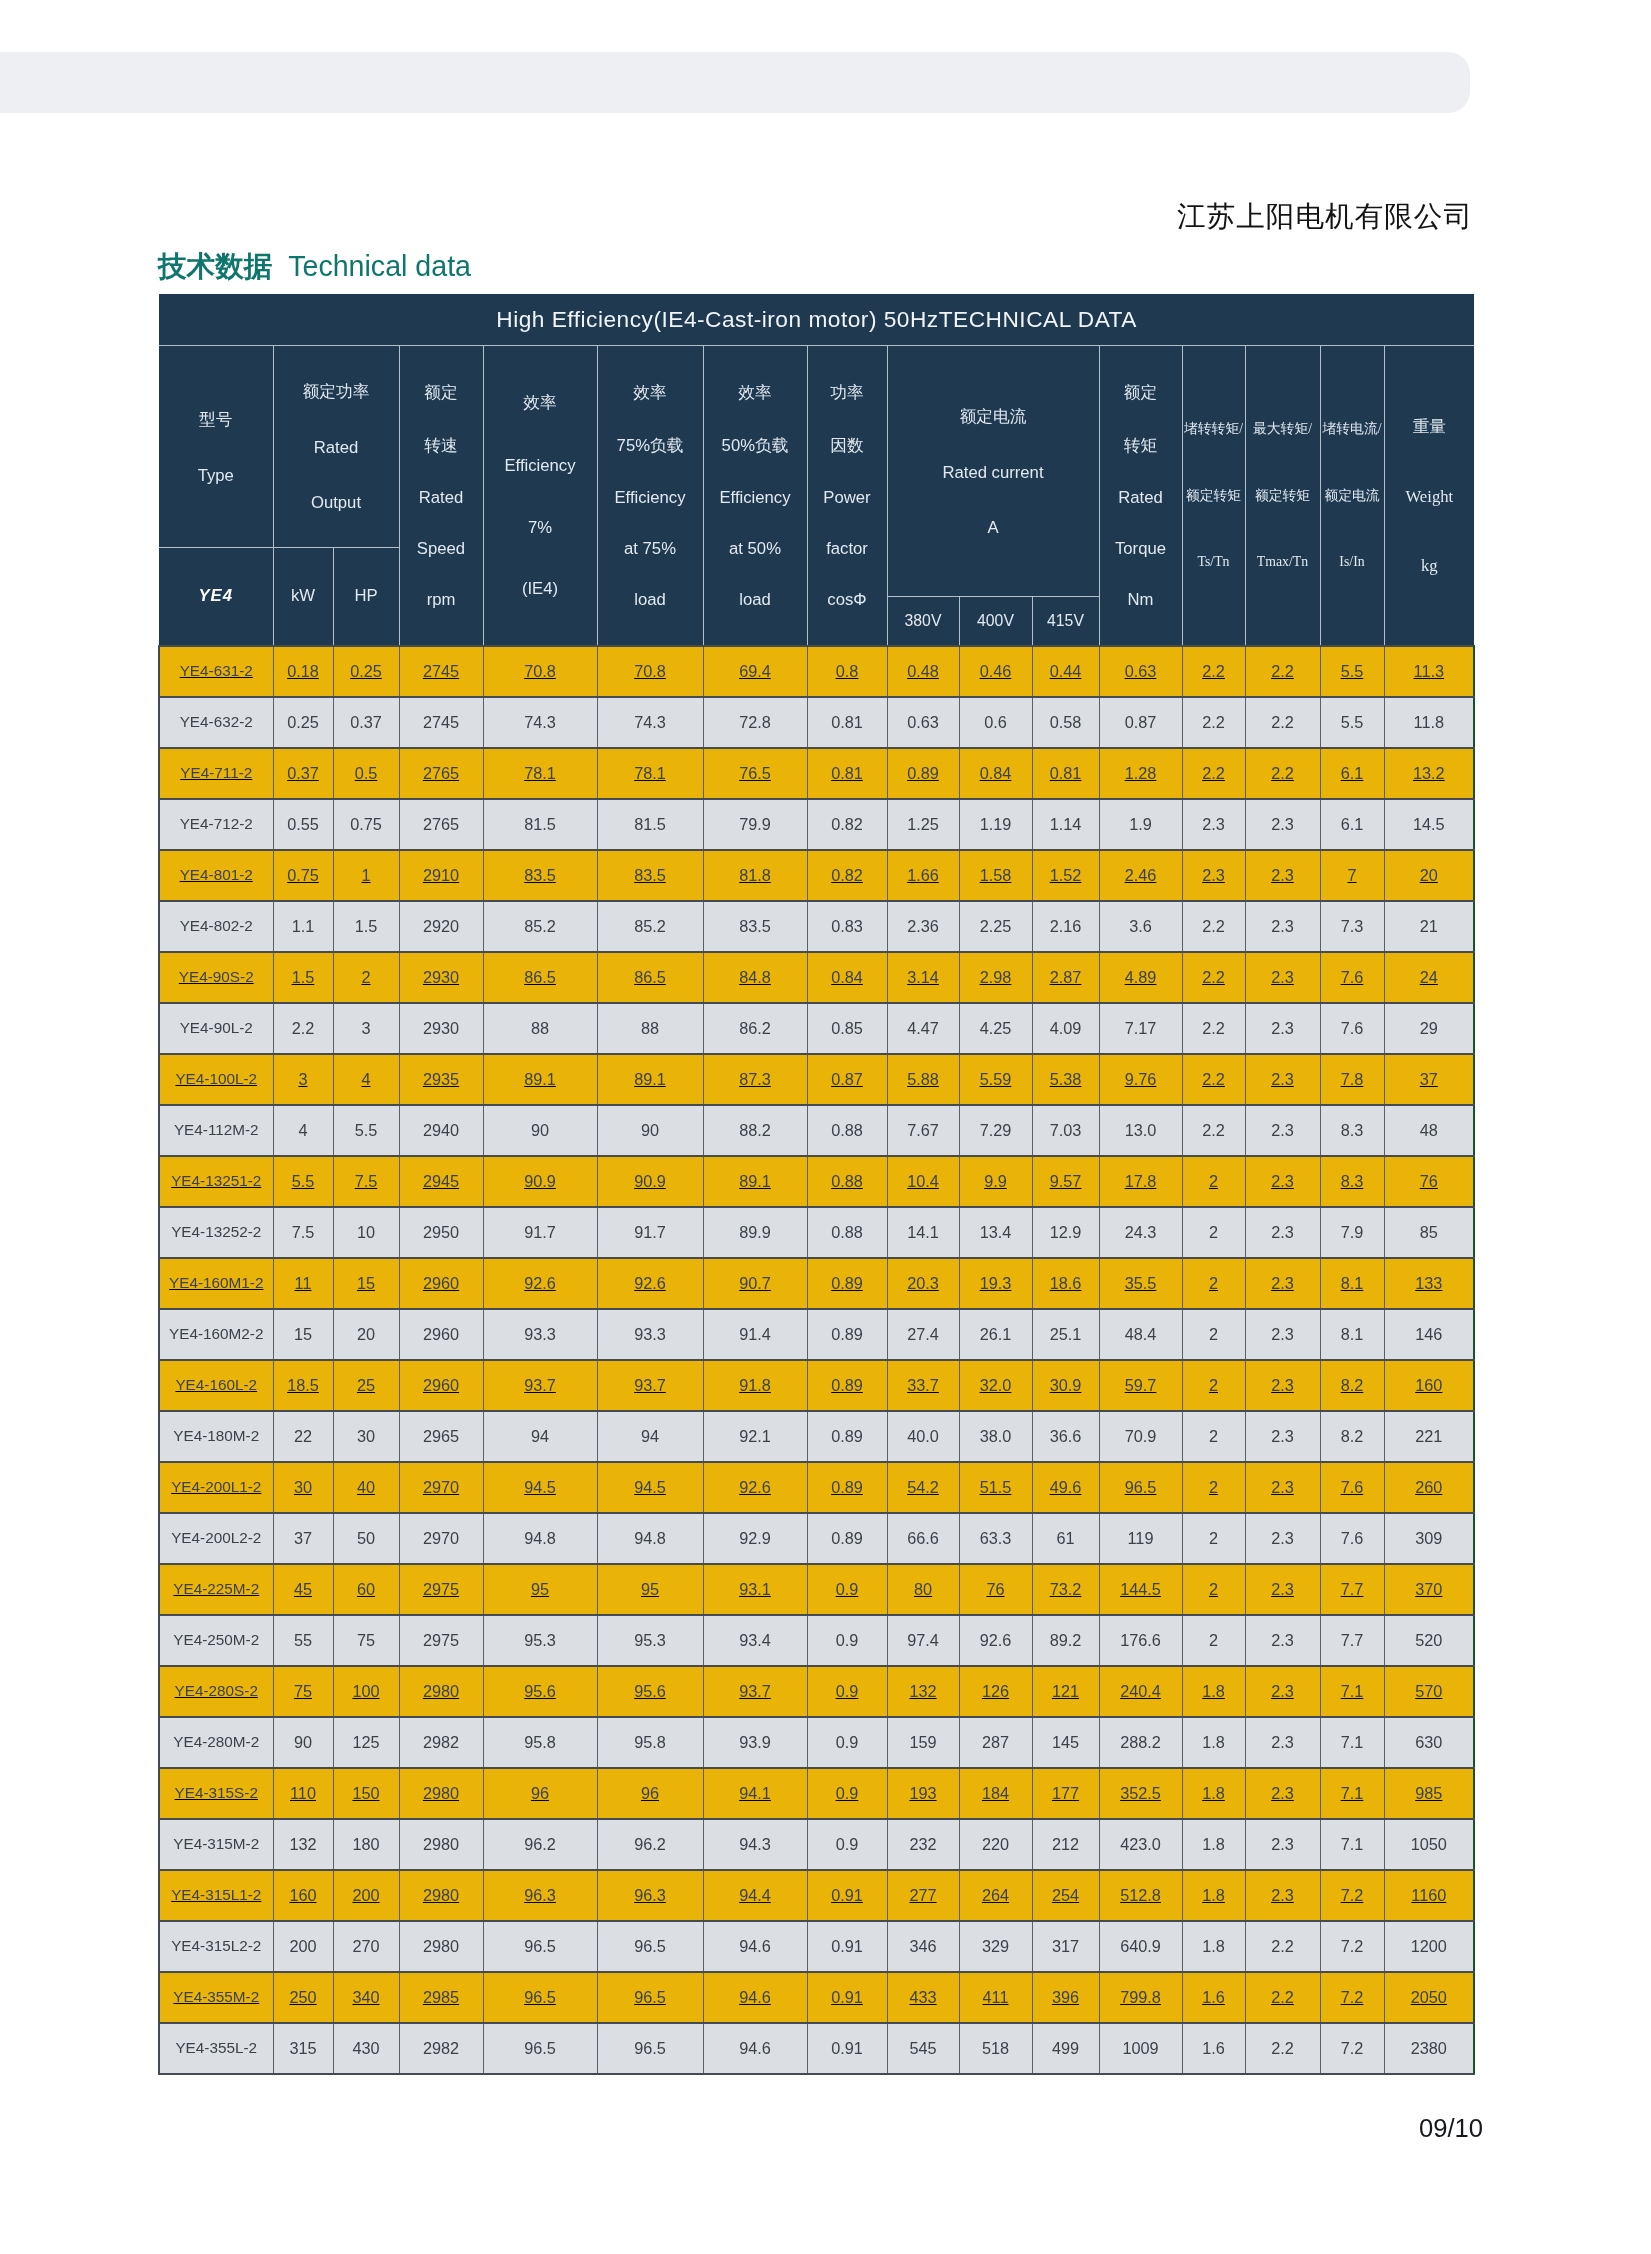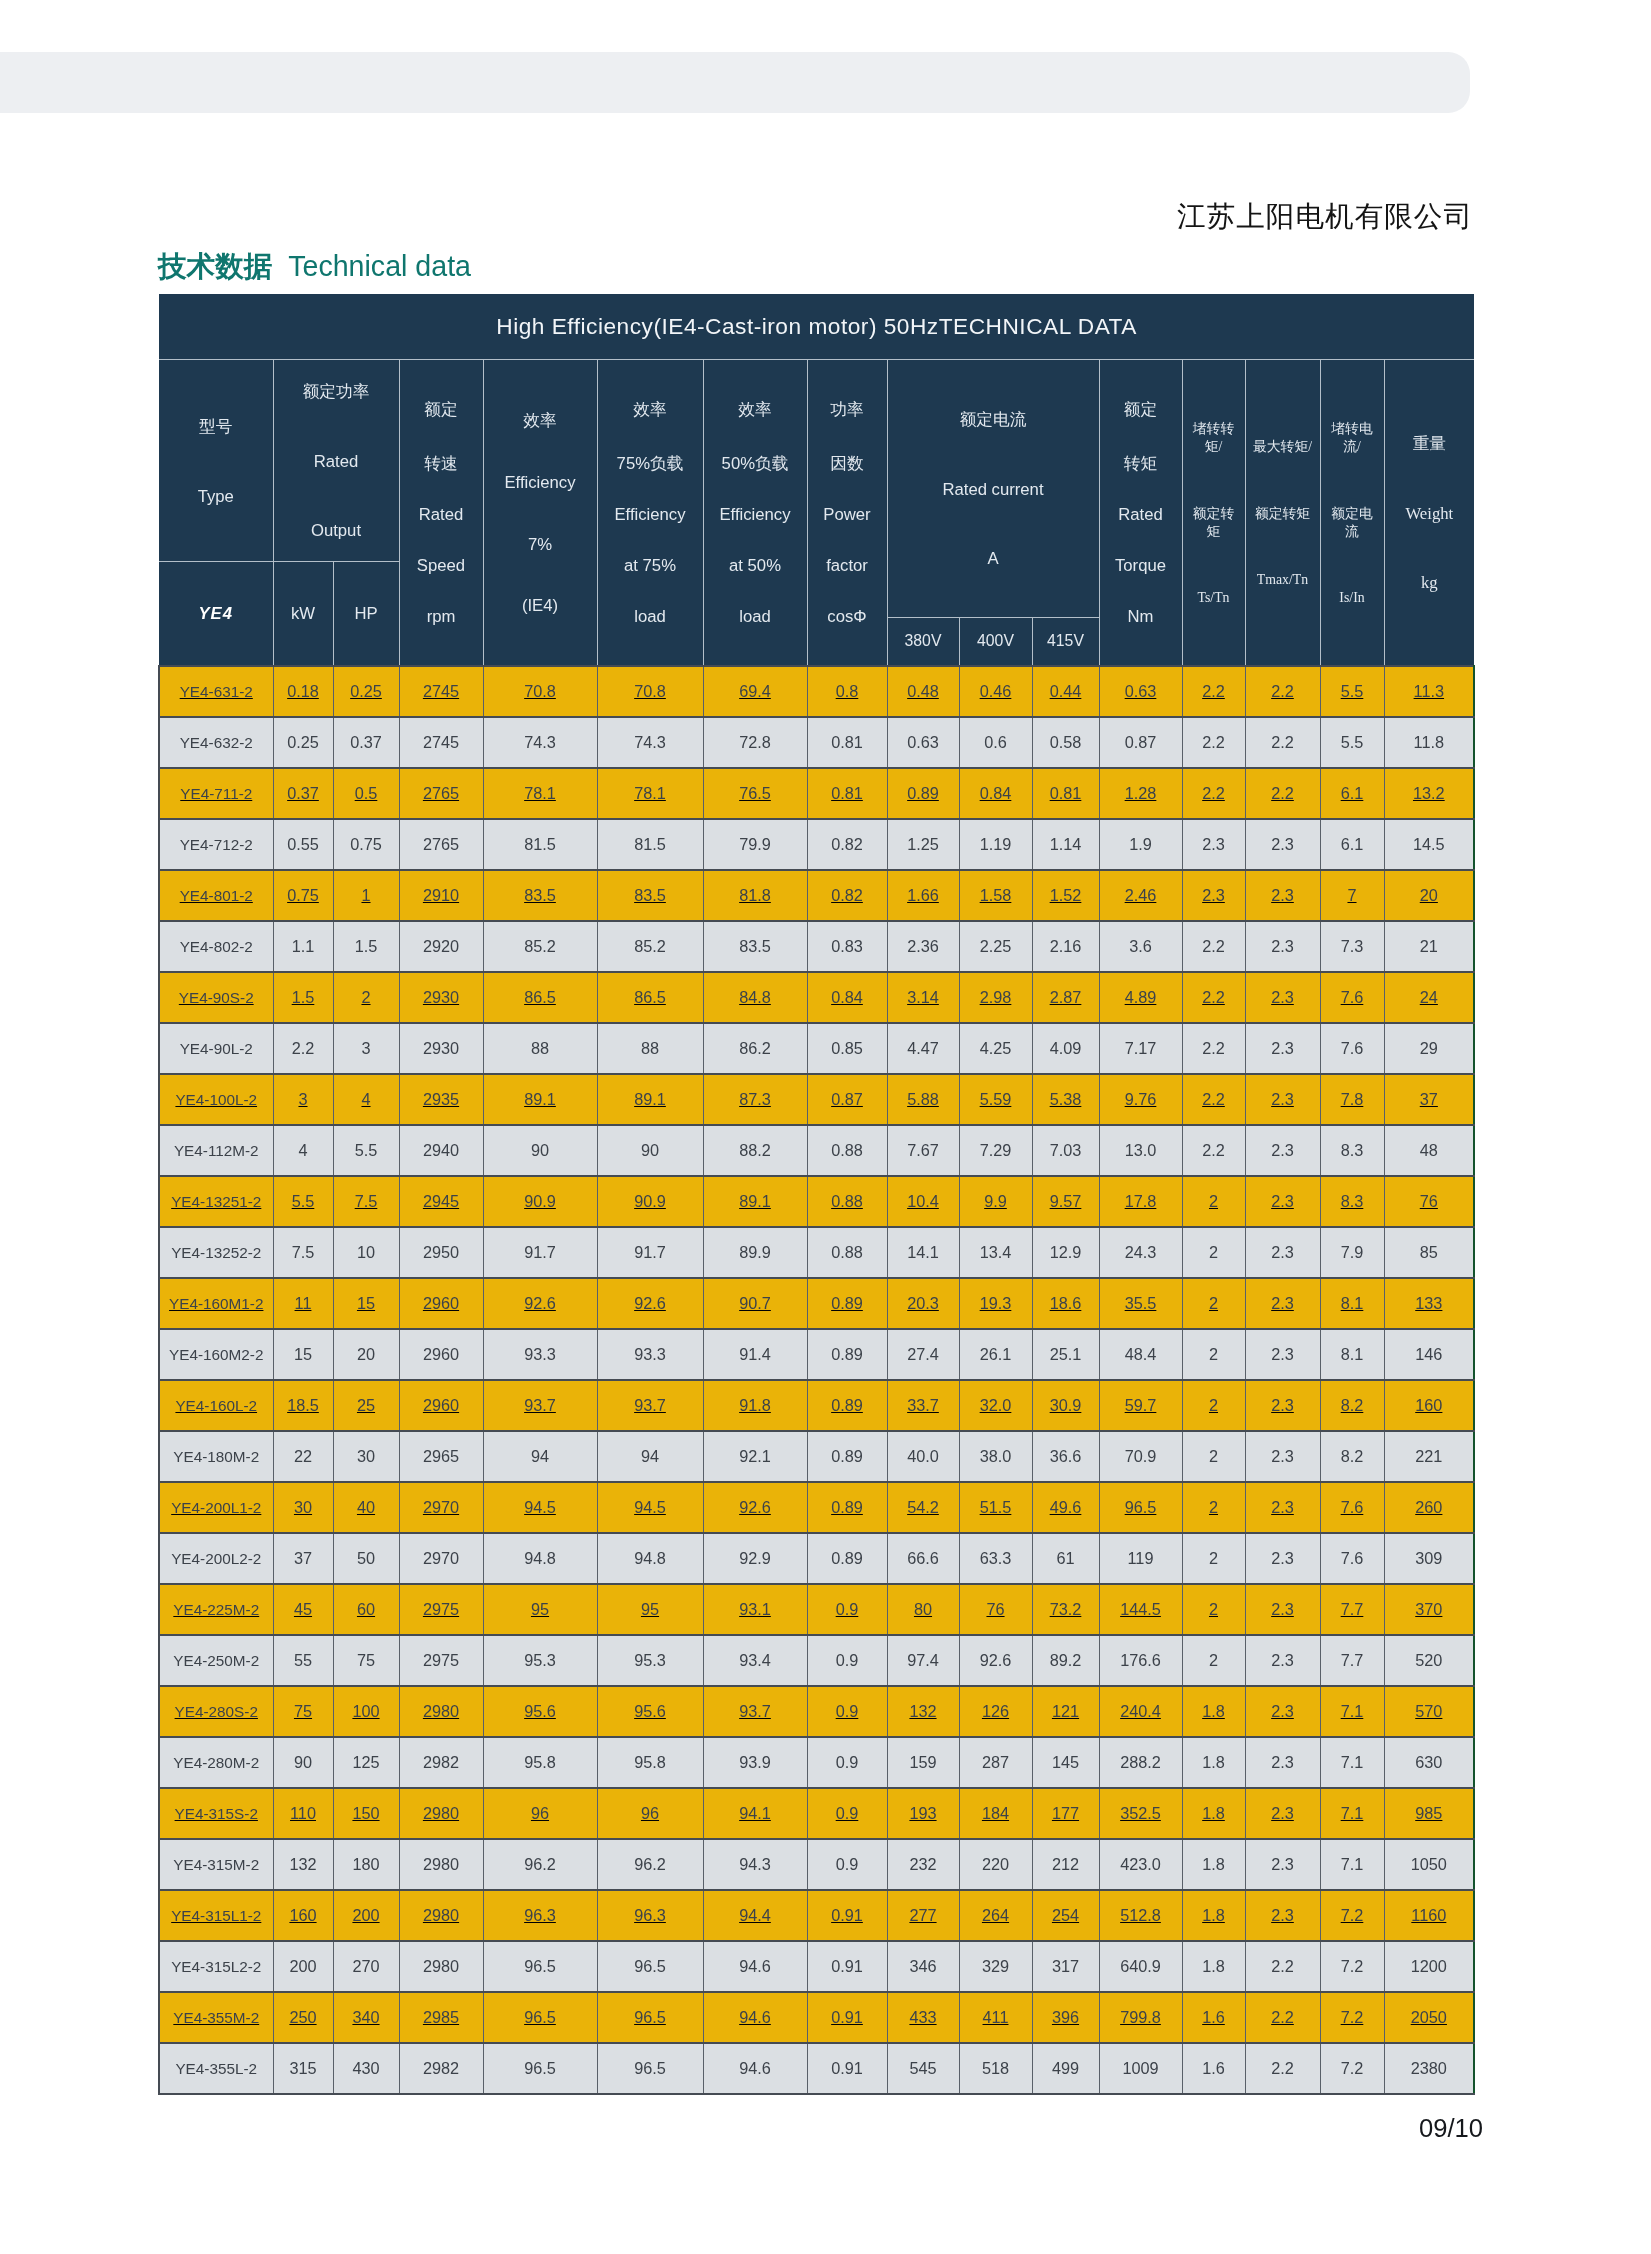--- a/index.html
+++ b/index.html
@@ -18,34 +18,34 @@
   }
   .section-title{position:absolute;left:158px;top:219px;font-size:28.6px;color:#0f766e;white-space:nowrap;}
   .section-title .zh{font-weight:700;}
   .section-title .en{font-weight:400;margin-left:7.9px;}
 
   table.spec{
     position:absolute;left:158px;top:266px;width:1315px;table-layout:fixed;
     border-collapse:collapse;border-spacing:0;
   }
   thead th{
-    background:#1e3950;color:#e3e9ef;font-weight:400;padding:7px;
+    background:#1e3950;color:#e3e9ef;font-weight:400;padding:0;
     border:1px solid #b3bfc9;vertical-align:middle;text-align:center;font-size:16.7px;
   }
   tr.trow th.ttitle{
     height:51px;border:none;border-bottom:1px solid #b3bfc9;
     font-size:22.7px;color:#f2f5f8;letter-spacing:0.5px;font-weight:400;
   }
   tr.hA{height:202px;} tr.hB{height:49px;} tr.hC{height:49px;}
   thead tr th:first-child{border-left:none;}
   thead tr th:last-child{border-right:none;}
   tr.hA th{border-top:none;}
   .vs{display:flex;flex-direction:column;align-items:center;justify-content:center;width:100%;}
   .evenly{justify-content:space-evenly;height:291px;}
-  .gap36{gap:49px;}
+  .gap36{gap:35px;}
   .gap34{gap:49px;font-family:Liberation Serif, serif;}
   th.small{font-size:13.8px;}
   th.series{font-size:35px;font-weight:700;color:#ffffff;letter-spacing:1px;font-style:italic;}
   tr.hB th{font-size:16.7px;}
   tr.hC th{font-size:15.8px;}
 
   tbody tr{height:51px;}
   tbody tr.odd{background:#eab308;text-decoration:underline;}
   tbody tr.even{background:#dbdfe3;}
   tbody td{

